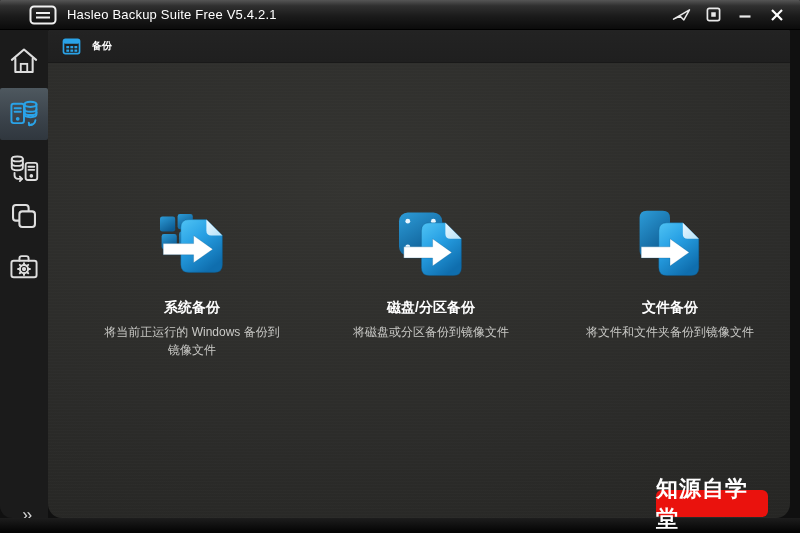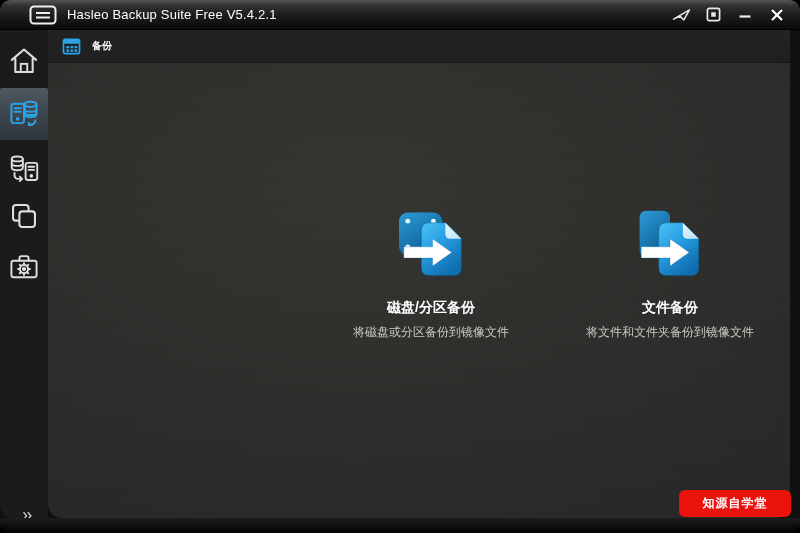--- a/index.html
+++ b/index.html
@@ -1,18 +1,18 @@
 <!DOCTYPE html>
 <html><head>
 <meta charset="utf-8">
 <style>
   html,body{margin:0;padding:0;background:#000;}
   body{width:800px;height:533px;position:relative;overflow:hidden;
        font-family:"Liberation Sans","DejaVu Sans",sans-serif;}
-  .window{position:absolute;inset:0;background:#101010;border-radius:11px;overflow:hidden;}
+  .window{position:absolute;inset:0;background:#101010;border-radius:1px;overflow:hidden;}
 
   
   .titlebar{position:absolute;left:0;top:0;width:800px;height:30px;
     background:linear-gradient(180deg,#565656 0%,#303030 20%,#1b1b1b 55%,#0b0b0b 100%);
     display:flex;align-items:center;border-bottom:1px solid #000;box-sizing:border-box;}
   .app-icon{margin-left:29px;width:28px;height:20px;flex:0 0 auto;}
   .title-text{color:#ffffff;font-size:13px;margin-left:10px;letter-spacing:.2px;}
   .controls{margin-left:auto;margin-right:10px;display:flex;align-items:center;gap:6px;}
   .ctrl-btn{width:26px;height:22px;display:flex;align-items:center;justify-content:center;cursor:pointer;}
 
@@ -38,23 +38,23 @@
   .backup-item{position:absolute;top:172px;width:240px;text-align:center;cursor:pointer;}
   .backup-item .item-icon{width:80px;height:80px;margin:0 auto;}
   .item-title{margin-top:13px;color:#ffffff;font-weight:bold;font-size:14px;}
   .item-desc{margin:6px auto 0;max-width:212px;color:#c9c9c6;font-size:12px;line-height:1.5;
     white-space:pre-line;}
   .item-sys{left:24px;}  .item-disk{left:263px;}  .item-file{left:502px;}
 
   .bottom-chrome{position:absolute;left:0;top:518px;width:800px;height:15px;
     background:linear-gradient(180deg,#1d1d1d 0%,#0a0a0a 70%,#030303 100%);}
 
-  .watermark{position:absolute;left:679px;top:490px;width:112px;height:27px;border-radius:6px;
+  .watermark{position:absolute;left:656px;top:490px;width:112px;height:27px;border-radius:6px;
     display:flex;align-items:center;justify-content:center;color:#fff;font-weight:bold;
-    font-size:12px;letter-spacing:1px;z-index:20;}
+    font-size:22px;letter-spacing:1px;z-index:20;}
 </style>
 </head>
 <body>
 
 <div class="window">
 
   <div class="titlebar">
     <svg class="app-icon" viewBox="0 0 28 20">
       <rect x="1.5" y="1.5" width="25" height="17" rx="3.5" fill="none" stroke="#f0f0f0" stroke-width="2"></rect>
       <line x1="7" y1="8" x2="21" y2="8" stroke="#f0f0f0" stroke-width="2"></line>
@@ -186,20 +186,34 @@
           <stop offset="0" stop-color="#2d9cd8"></stop>
             <stop offset="1" stop-color="#0d5c93"></stop>
         </linearGradient>
         <linearGradient id="foldG" x1="0" y1="0" x2="1" y2="1">
           <stop offset="0" stop-color="#eaf7ff"></stop>
             <stop offset="1" stop-color="#b5e2f8"></stop>
         </linearGradient>
       </defs>
     </svg>
 
+    <div class="backup-item item-sys">
+      <svg class="item-icon" viewBox="0 0 100 100">
+        <rect x="10" y="18" width="19" height="19" rx="3" fill="url(#backG)"></rect>
+        <rect x="32" y="15" width="19" height="19" rx="3" fill="url(#backG)"></rect>
+        <rect x="12" y="40" width="19" height="19" rx="3" fill="url(#backG)"></rect>
+        <rect x="34" y="37" width="19" height="19" rx="3" fill="url(#backG)"></rect>
+        <path d="M36 32 q0 -10 10 -10 h22 l20 20 v36 q0 10 -10 10 h-32 q-10 0 -10 -10 z" fill="url(#docG)" stroke="#0b5a8e" stroke-width="1" stroke-opacity="0.5"></path>
+        <path d="M68 22 l20 20 h-14 q-6 0 -6 -6 z" fill="url(#foldG)"></path>
+        <polygon points="14,52 52,52 52,42 76,59 52,76 52,66 14,66" fill="#ffffff" stroke="#0b5a8e" stroke-width="1" stroke-opacity="0.35"></polygon>
+      </svg>
+      <div class="item-title">系统备份</div>
+      <div class="item-desc">将当前正运行的 Windows 备份到
+镜像文件</div>
+    </div>
 
     <div class="backup-item item-disk">
       <svg class="item-icon" viewBox="0 0 100 100">
         <rect x="10" y="13" width="54" height="54" rx="11" fill="url(#backG)"></rect>
         <circle cx="21" cy="24" r="3" fill="#eaf6fe"></circle>
         <circle cx="53" cy="24" r="3" fill="#eaf6fe"></circle>
         <circle cx="21" cy="56" r="3" fill="#eaf6fe"></circle>
         <path d="M38 36 q0 -10 10 -10 h20 l20 20 v36 q0 10 -10 10 h-30 q-10 0 -10 -10 z" fill="url(#docG)" stroke="#0b5a8e" stroke-width="1" stroke-opacity="0.5"></path>
         <path d="M68 26 l20 20 h-14 q-6 0 -6 -6 z" fill="url(#foldG)"></path>
         <polygon points="16,56 52,56 52,46 76,63 52,80 52,70 16,70" fill="#ffffff" stroke="#0b5a8e" stroke-width="1" stroke-opacity="0.35"></polygon>

